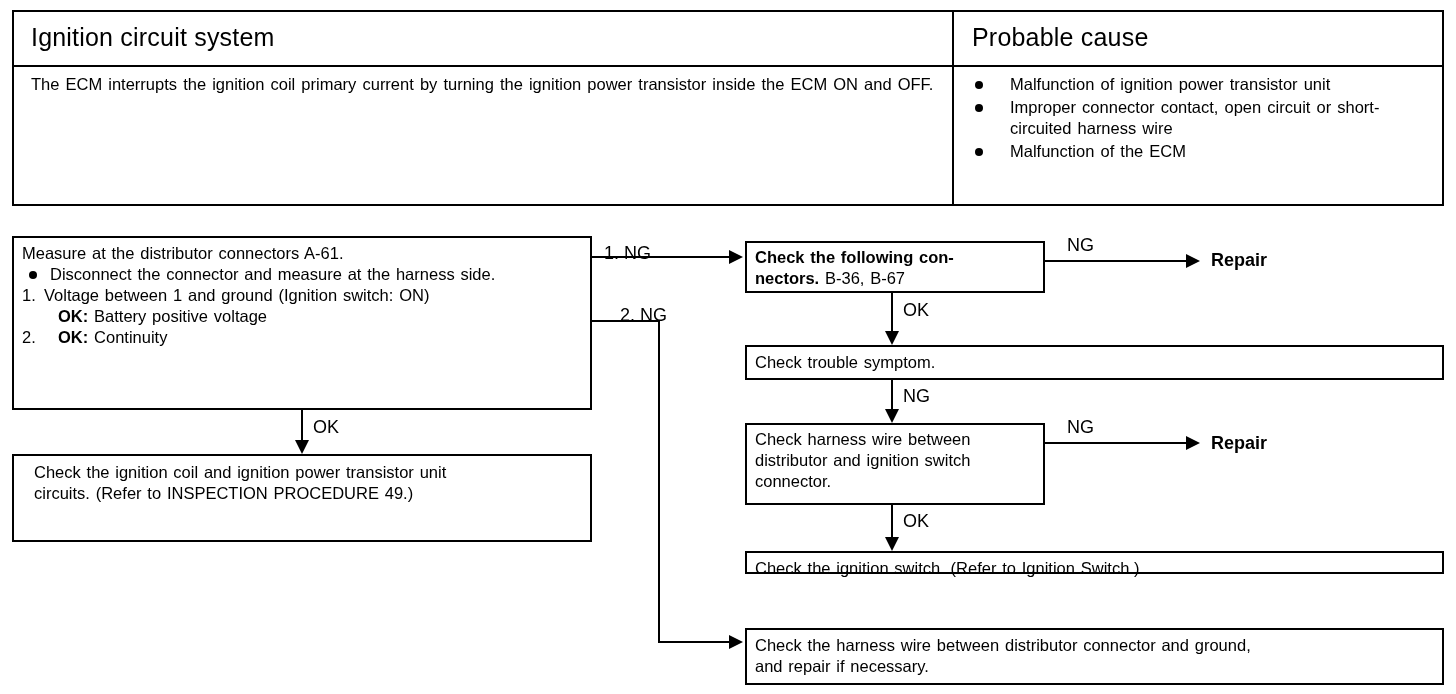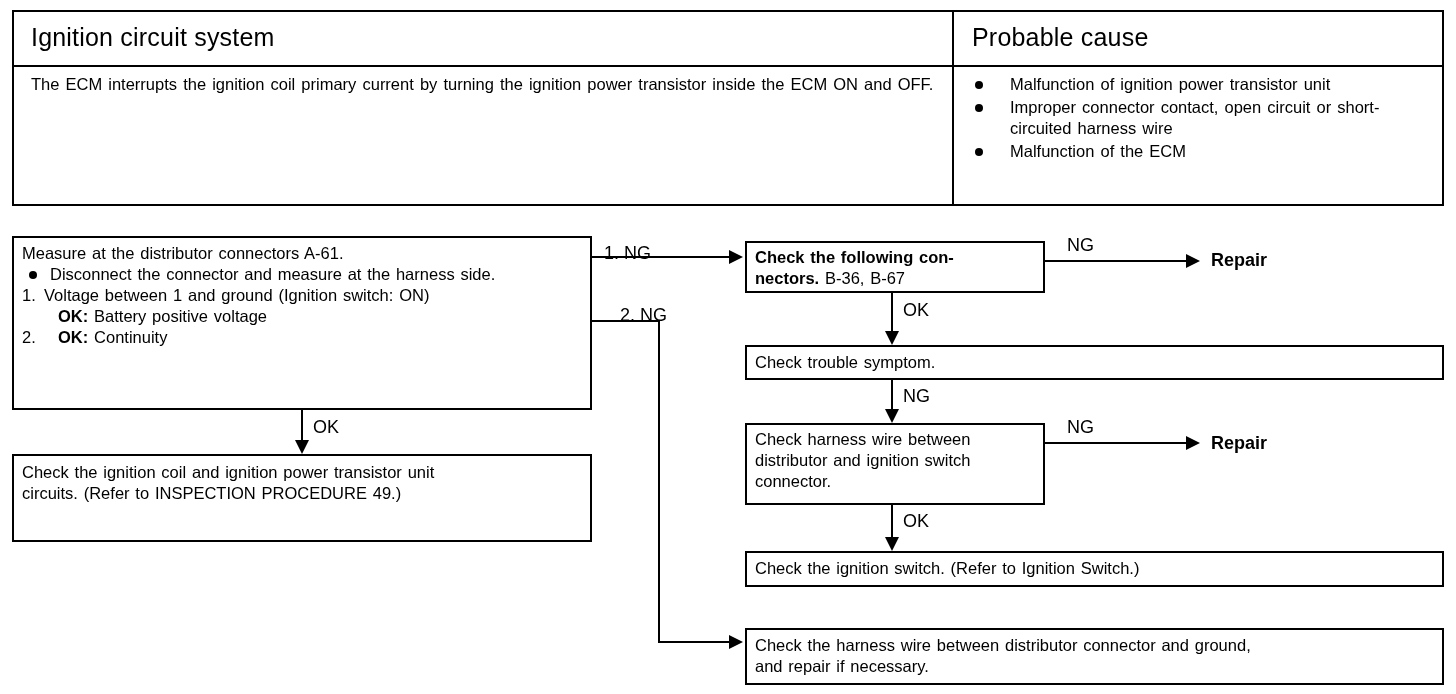--- a/index.html
+++ b/index.html
@@ -134,21 +134,21 @@
   #box-measure .l-ok {
     padding-left: 36px;
   }
   #box-measure .l-ok b { font-weight: bold; }
 
   #box-coil {
     left: 12px;
     top: 454px;
     width: 580px;
     height: 88px;
-    padding: 6px 8px;
+    padding: 6px 20px;
   }
 
   
   #box-connectors {
     left: 745px;
     top: 241px;
     width: 300px;
     height: 52px;
     font-weight: bold;
     padding: 4px 8px;
@@ -168,21 +168,21 @@
     top: 423px;
     width: 300px;
     height: 82px;
     padding: 4px 8px;
   }
 
   #box-ign-switch {
     left: 745px;
     top: 551px;
     width: 699px;
-    height: 36px;
+    height: 23px;
     padding: 5px 8px;
   }
 
   #box-harness-gnd {
     left: 745px;
     top: 628px;
     width: 699px;
     height: 57px;
     padding: 5px 8px;
   }

